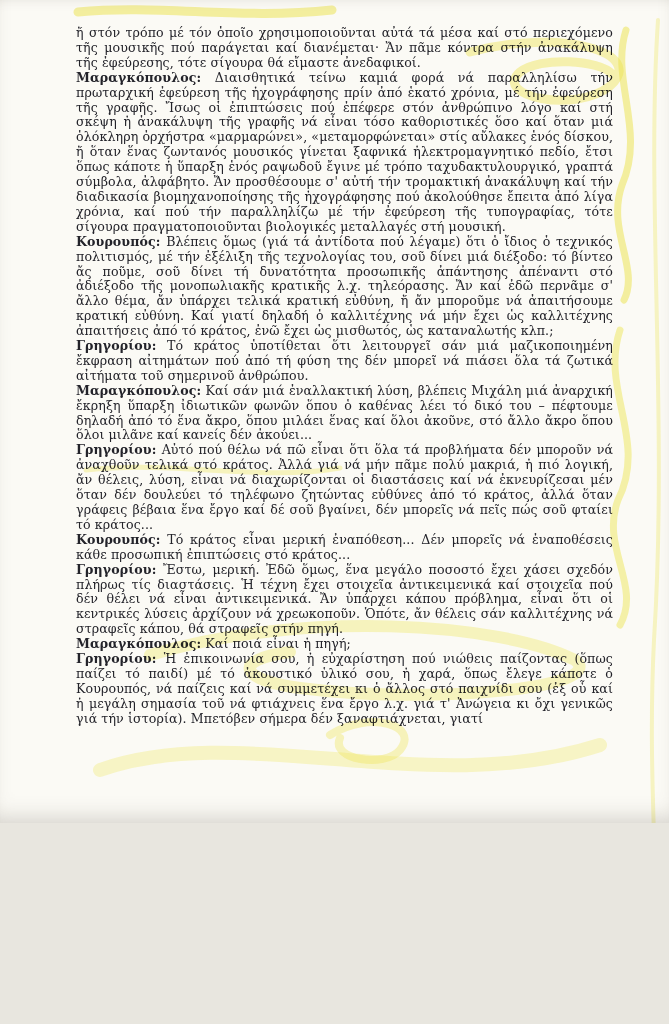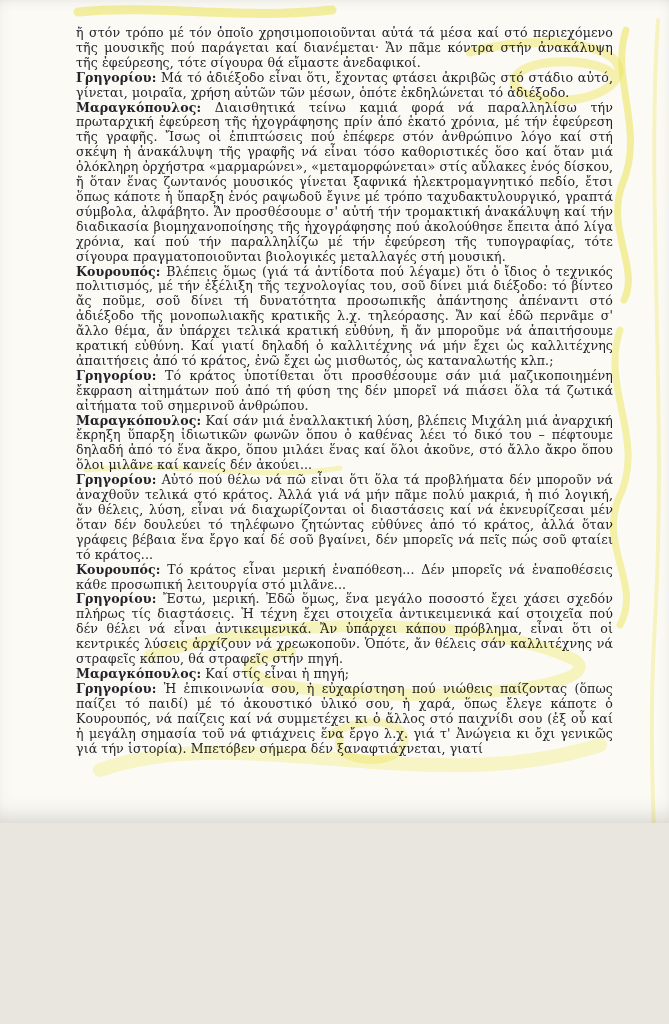--- a/index.html
+++ b/index.html
@@ -51,54 +51,50 @@
 <body>
 
 <div class="page">
 
   <div class="text-column">
     <p class="para">
       <span class="speaker"></span>
       <span>ἤ στόν τρόπο μέ τόν ὁποῖο χρησιμοποιοῦνται αὐτά τά μέσα καί στό περιεχόμενο τῆς μουσικῆς πού παράγεται καί διανέμεται· Ἄν πᾶμε κόντρα στήν ἀνακάλυψη τῆς ἐφεύρεσης, τότε σίγουρα θά εἴμαστε ἀνεδαφικοί.</span>
     </p>
     <p class="para">
-      <span class="speaker">Γρηγορίου:</span>
-      <span>Μά τό ἀδιέξοδο εἶναι ὅτι, ἔχοντας φτάσει ἀκριβῶς στό στάδιο αὐτό, γίνεται, μοιραῖα, χρήση αὐτῶν τῶν μέσων, ὁπότε ἐκδηλώνεται τό ἀδιέξοδο.</span>
-    </p>
-    <p class="para">
       <span class="speaker">Μαραγκόπουλος:</span>
       <span>Διαισθητικά τείνω καμιά φορά νά παραλληλίσω τήν πρωταρχική ἐφεύρεση τῆς ἠχογράφησης πρίν ἀπό ἑκατό χρόνια, μέ τήν ἐφεύρεση τῆς γραφῆς. Ἴσως οἱ ἐπιπτώσεις πού ἐπέφερε στόν ἀνθρώπινο λόγο καί στή σκέψη ἡ ἀνακάλυψη τῆς γραφῆς νά εἶναι τόσο καθοριστικές ὅσο καί ὅταν μιά ὁλόκληρη ὀρχήστρα «μαρμαρώνει», «μεταμορφώνεται» στίς αὔλακες ἑνός δίσκου, ἤ ὅταν ἕνας ζωντανός μουσικός γίνεται ξαφνικά ἠλεκτρομαγνητικό πεδίο, ἔτσι ὅπως κάποτε ἡ ὕπαρξη ἑνός ραψωδοῦ ἔγινε μέ τρόπο ταχυδακτυλουργικό, γραπτά σύμβολα, ἀλφάβητο. Ἄν προσθέσουμε σ' αὐτή τήν τρομακτική ἀνακάλυψη καί τήν διαδικασία βιομηχανοποίησης τῆς ἠχογράφησης πού ἀκολούθησε ἔπειτα ἀπό λίγα χρόνια, καί πού τήν παραλληλίζω μέ τήν ἐφεύρεση τῆς τυπογραφίας, τότε σίγουρα πραγματοποιοῦνται βιολογικές μεταλλαγές στή μουσική.</span>
     </p>
     <p class="para">
       <span class="speaker">Κουρουπός:</span>
       <span>Βλέπεις ὅμως (γιά τά ἀντίδοτα πού λέγαμε) ὅτι ὁ ἴδιος ὁ τεχνικός πολιτισμός, μέ τήν ἐξέλιξη τῆς τεχνολογίας του, σοῦ δίνει μιά διέξοδο: τό βίντεο ἄς ποῦμε, σοῦ δίνει τή δυνατότητα προσωπικῆς ἀπάντησης ἀπέναντι στό ἀδιέξοδο τῆς μονοπωλιακῆς κρατικῆς λ.χ. τηλεόρασης. Ἄν καί ἐδῶ περνᾶμε σ' ἄλλο θέμα, ἄν ὑπάρχει τελικά κρατική εὐθύνη, ἤ ἄν μποροῦμε νά ἀπαιτήσουμε κρατική εὐθύνη. Καί γιατί δηλαδή ὁ καλλιτέχνης νά μήν ἔχει ὡς καλλιτέχνης ἀπαιτήσεις ἀπό τό κράτος, ἐνῶ ἔχει ὡς μισθωτός, ὡς καταναλωτής κλπ.;</span>
     </p>
     <p class="para">
       <span class="speaker">Γρηγορίου:</span>
-      <span>Τό κράτος ὑποτίθεται ὅτι προσθέσουμε σάν μιά μαζικοποιημένη ἔκφραση αἰτημάτων πού ἀπό τή φύση της δέν μπορεῖ νά πιάσει ὅλα τά ζωτικά αἰτήματα τοῦ σημερινοῦ ἀνθρώπου.</span>
+      <span>Τό κράτος ὑποτίθεται ὅτι λειτουργεῖ σάν μιά μαζικοποιημένη ἔκφραση αἰτημάτων πού ἀπό τή φύση της δέν μπορεῖ νά πιάσει ὅλα τά ζωτικά αἰτήματα τοῦ σημερινοῦ ἀνθρώπου.</span>
     </p>
     <p class="para">
       <span class="speaker">Μαραγκόπουλος:</span>
       <span>Καί σάν μιά ἐναλλακτική λύση, βλέπεις Μιχάλη μιά ἀναρχική ἔκρηξη ὕπαρξη ἰδιωτικῶν φωνῶν ὅπου ὁ καθένας λέει τό δικό του – πέφτουμε δηλαδή ἀπό τό ἕνα ἄκρο, ὅπου μιλάει ἕνας καί ὅλοι ἀκοῦνε, στό ἄλλο ἄκρο ὅπου ὅλοι μιλᾶνε καί κανείς δέν ἀκούει...</span>
     </p>
     <p class="para">
       <span class="speaker">Γρηγορίου:</span>
       <span>Αὐτό πού θέλω νά πῶ εἶναι ὅτι ὅλα τά προβλήματα δέν μποροῦν νά ἀναχθοῦν τελικά στό κράτος. Ἀλλά γιά νά μήν πᾶμε πολύ μακριά, ἡ πιό λογική, ἄν θέλεις, λύση, εἶναι νά διαχωρίζονται οἱ διαστάσεις καί νά ἐκνευρίζεσαι μέν ὅταν δέν δουλεύει τό τηλέφωνο ζητώντας εὐθύνες ἀπό τό κράτος, ἀλλά ὅταν γράφεις βέβαια ἕνα ἔργο καί δέ σοῦ βγαίνει, δέν μπορεῖς νά πεῖς πώς σοῦ φταίει τό κράτος...</span>
     </p>
     <p class="para">
       <span class="speaker">Κουρουπός:</span>
-      <span>Τό κράτος εἶναι μερική ἐναπόθεση... Δέν μπορεῖς νά ἐναποθέσεις κάθε προσωπική λειτουργία στό μιλᾶνε...</span>
+      <span>Τό κράτος εἶναι μερική ἐναπόθεση... Δέν μπορεῖς νά ἐναποθέσεις κάθε προσωπική ἐπιπτώσεις στό κράτος...</span>
     </p>
     <p class="para">
       <span class="speaker">Γρηγορίου:</span>
       <span>Ἔστω, μερική. Ἐδῶ ὅμως, ἕνα μεγάλο ποσοστό ἔχει χάσει σχεδόν πλήρως τίς διαστάσεις. Ἡ τέχνη ἔχει στοιχεῖα ἀντικειμενικά καί στοιχεῖα πού δέν θέλει νά εἶναι ἀντικειμενικά. Ἄν ὑπάρχει κάπου πρόβλημα, εἶναι ὅτι οἱ κεντρικές λύσεις ἀρχίζουν νά χρεωκοποῦν. Ὁπότε, ἄν θέλεις σάν καλλιτέχνης νά στραφεῖς κάπου, θά στραφεῖς στήν πηγή.</span>
     </p>
     <p class="para">
       <span class="speaker">Μαραγκόπουλος:</span>
-      <span>Καί στίς εἶναι ἡ πηγή;</span>
+      <span>Καί ποιά εἶναι ἡ πηγή;</span>
     </p>
     <p class="para">
       <span class="speaker">Γρηγορίου:</span>
       <span>Ἡ ἐπικοινωνία σου, ἡ εὐχαρίστηση πού νιώθεις παίζοντας (ὅπως παίζει τό παιδί) μέ τό ἀκουστικό ὑλικό σου, ἡ χαρά, ὅπως ἔλεγε κάποτε ὁ Κουρουπός, νά παίζεις καί νά συμμετέχει κι ὁ ἄλλος στό παιχνίδι σου (ἐξ οὗ καί ἡ μεγάλη σημασία τοῦ νά φτιάχνεις ἕνα ἔργο λ.χ. γιά τ' Ἀνώγεια κι ὄχι γενικῶς γιά τήν ἱστορία). Μπετόβεν σήμερα δέν ξαναφτιάχνεται, γιατί</span>
     </p>
   </div>
 
   <div class="page-number">445</div>
 
   <svg class="marks" viewBox="0 0 669 1024" aria-hidden="true">

